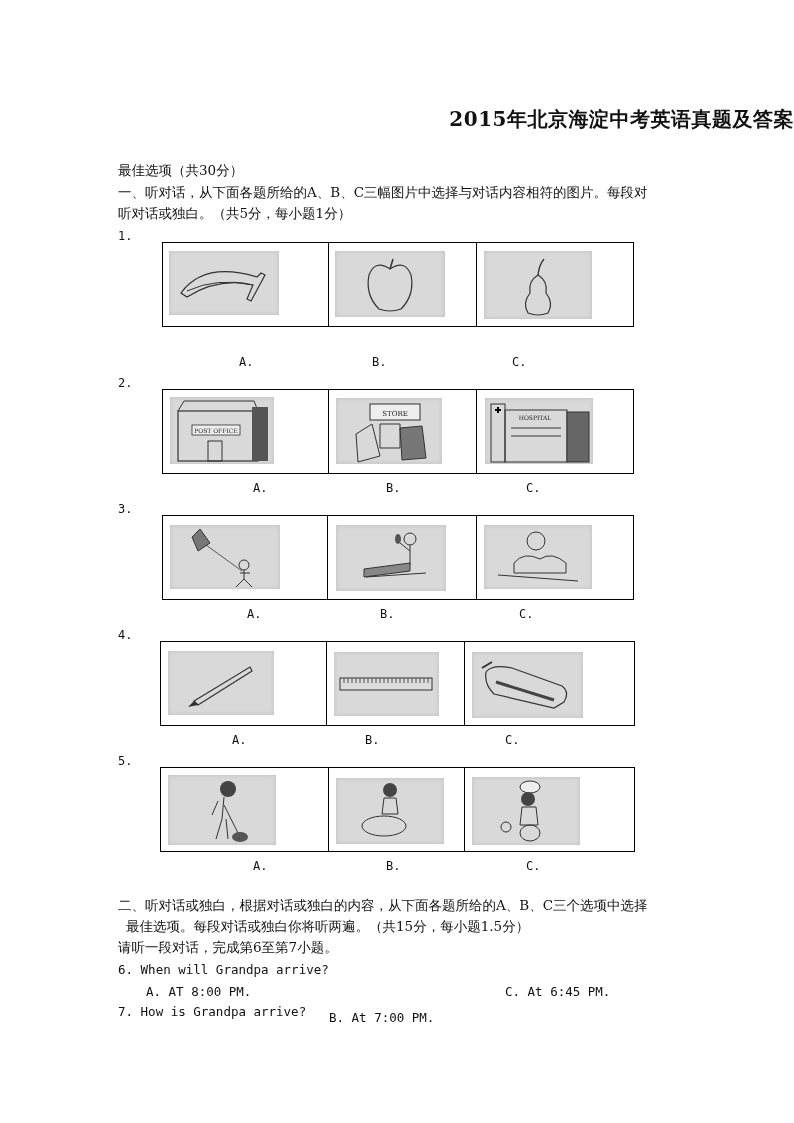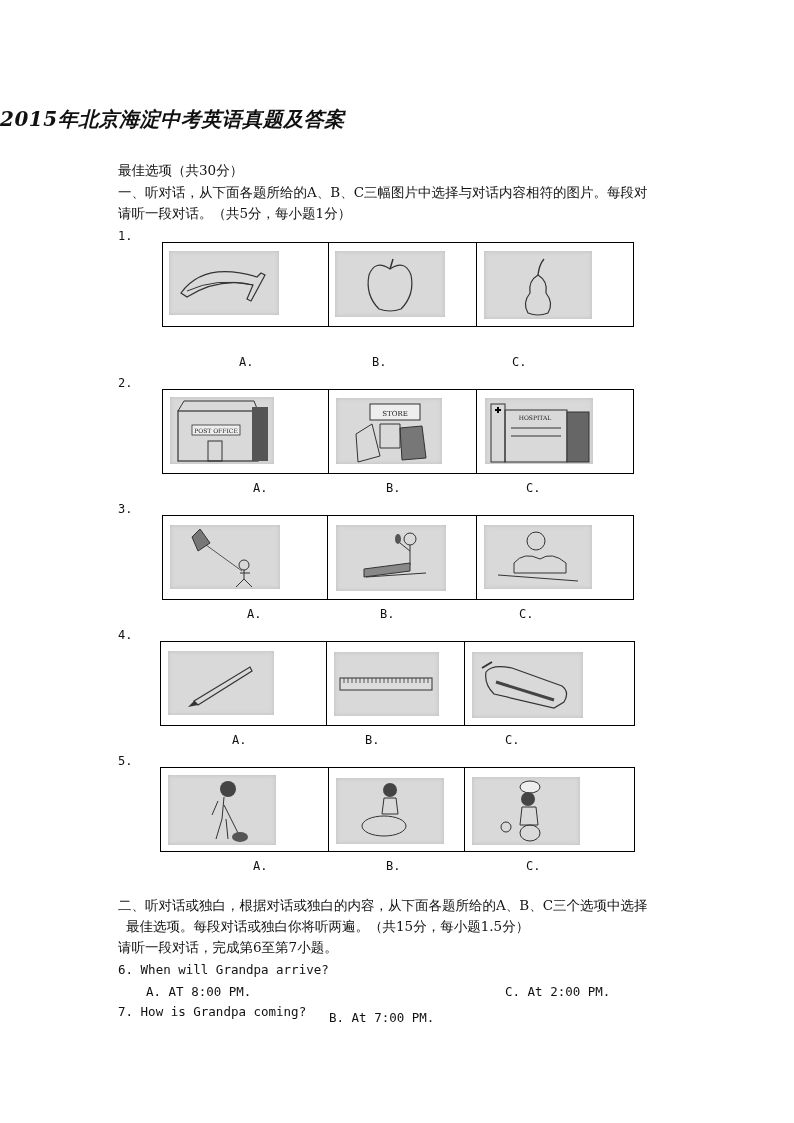--- a/index.html
+++ b/index.html
@@ -1,37 +1,37 @@
 <!DOCTYPE html>
 <html><head>
 <meta charset="utf-8">
 <style>
   html, body { margin:0; padding:0; background:#ffffff; }
   body { width:794px; height:1123px; position:relative; overflow:hidden;
          font-family:"DejaVu Serif","Liberation Serif",serif; color:#111; }
   .abs { position:absolute; }
-  .title { left:0; width:794px; top:106px; text-align:left; font-size:20px; font-weight:bold; letter-spacing:0.5px;font-style:italic; }
+  .title { left:0; width:794px; top:106px; text-align:right; font-size:20px; font-weight:bold; letter-spacing:0.5px; }
   .para { left:118px; font-size:13.5px; line-height:22px; white-space:nowrap; }
   .qnum { left:118px; font-size:12px; font-family:"DejaVu Sans Mono","Liberation Mono",monospace; }
   .grid { border:1.3px solid #000; display:flex; box-sizing:border-box; }
   .cell { position:relative; border-right:1.3px solid #000; box-sizing:border-box; height:100%; }
   .cell:last-child { border-right:none; }
   .pic { position:absolute; background:#d9d9d9; box-shadow:inset 0 0 4px #bdbdbd; overflow:hidden; }
   .pic svg { width:100%; height:100%; display:block; }
   .optlabel { font-size:12px; font-family:"DejaVu Sans Mono","Liberation Mono",monospace; }
   .mono { font-family:"DejaVu Sans Mono","Liberation Mono",monospace; font-size:12.5px; white-space:nowrap; }
 </style>
 </head>
 <body>
 
 <div class="abs title">2015年北京海淀中考英语真题及答案</div>
 
 <div class="abs para" style="top:159px;">最佳选项（共30分）</div>
 <div class="abs para" style="top:181px;">一、听对话，从下面各题所给的A、B、C三幅图片中选择与对话内容相符的图片。每段对</div>
-<div class="abs para" style="top:202px;">请听一段对话。（共5分，每小题1分）</div>
+<div class="abs para" style="top:202px;">听对话或独白。（共5分，每小题1分）</div>
 
 <div class="abs qnum" style="top:229px;">1.</div>
 <div class="abs grid" style="left:162px; top:242px; width:472px; height:85px;">
   <div class="cell" style="width:167px;">
     <div class="pic" style="left:6px; top:8px; width:110px; height:64px;">
       <svg viewBox="0 0 110 64">
           <path d="M12 42 Q35 10 88 26 L92 22 L96 24 L82 50 L78 48 L84 34 Q50 26 18 46 Z" fill="none" stroke="#333" stroke-width="1.2"></path>
           <path d="M18 40 Q48 26 84 34" fill="none" stroke="#333" stroke-width="1"></path>
         </svg>
     </div>
@@ -208,18 +208,18 @@
 <div class="abs para" style="top:894px;">二、听对话或独白，根据对话或独白的内容，从下面各题所给的A、B、C三个选项中选择</div>
 <div class="abs para" style="top:915px;margin-left:8px;">最佳选项。每段对话或独白你将听两遍。（共15分，每小题1.5分）</div>
 <div class="abs para" style="top:936px;text-align:center;">请听一段对话，完成第6至第7小题。</div>
 
 <div class="abs mono" style="left:118px; top:962px;">
   <span>6.</span>
   <span>When will Grandpa arrive?</span>
 </div>
 <div class="abs mono" style="left:146px; top:984px;">A. AT 8:00 PM.</div>
 <div class="abs mono" style="left:329px; top:984px;margin-top:26px;">B. At 7:00 PM.</div>
-<div class="abs mono" style="left:505px; top:984px;">C. At 2:00 PM.</div>
+<div class="abs mono" style="left:505px; top:984px;">C. At 6:45 PM.</div>
 
 <div class="abs mono" style="left:118px; top:1004px;">
   <span>7.</span>
-  <span>How is Grandpa coming?</span>
+  <span>How is Grandpa arrive?</span>
 </div>
 
 </body></html>

